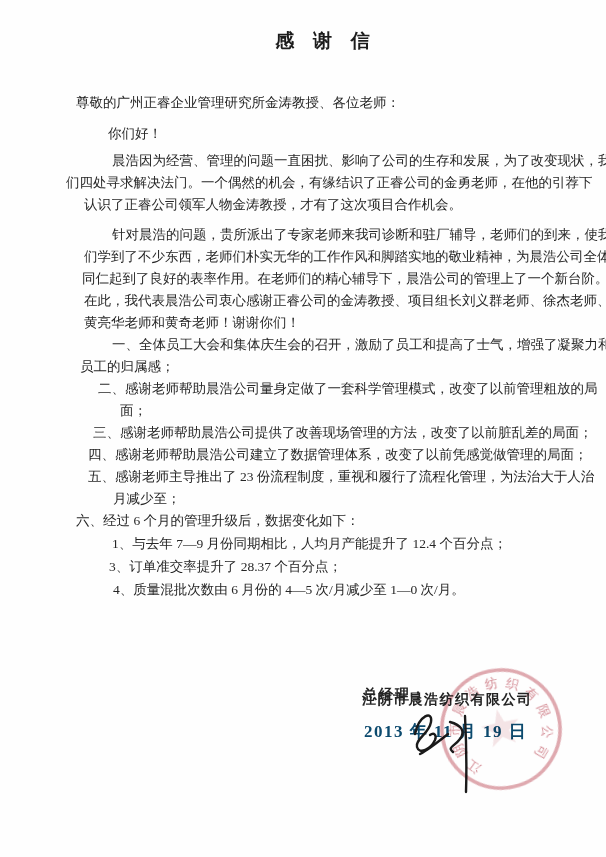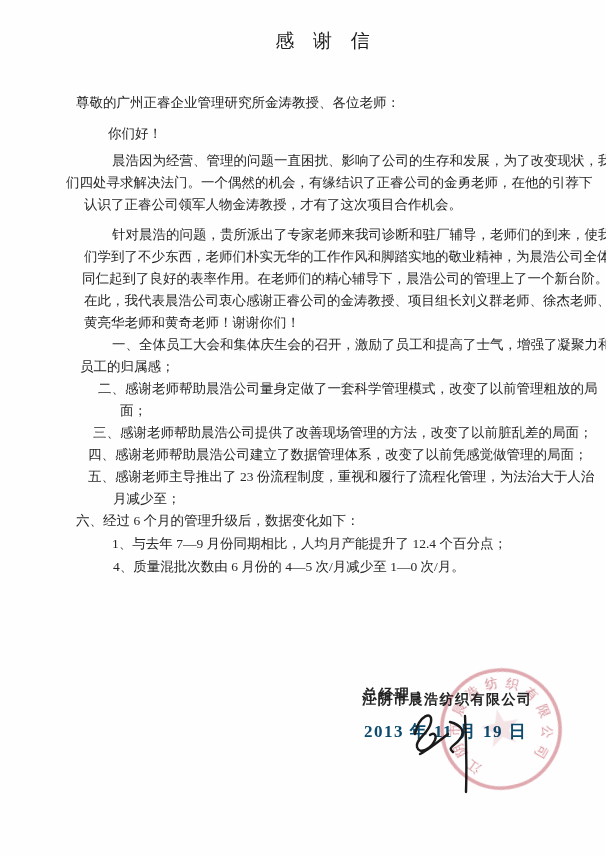--- a/index.html
+++ b/index.html
@@ -11,21 +11,21 @@
     box-sizing:border-box;
     padding:28px 28px 0 76px;
     font-family:"Liberation Serif","DejaVu Serif",serif;
     color:#222;
     overflow:hidden;
   }
   .title{
     height:26px;line-height:26px;
     width:500px;
     text-align:center;
-    font-size:19px;font-weight:400;
+    font-size:19px;font-weight:700;
     letter-spacing:7px;
     color:#1c1c1c;
   }
   .ln{
     height:22px;line-height:22px;
     font-size:13.5px;
     white-space:nowrap;
     color:#262626;
   }
   .salutation{margin-top:38px;}
@@ -83,20 +83,21 @@
   <div class="ln" style="margin-left:36px">一、全体员工大会和集体庆生会的召开，激励了员工和提高了士气，增强了凝聚力和</div>
   <div class="ln" style="margin-left:4px">员工的归属感；</div>
   <div class="ln" style="margin-left:22px">二、感谢老师帮助晨浩公司量身定做了一套科学管理模式，改变了以前管理粗放的局</div>
   <div class="ln" style="margin-left:44px">面；</div>
   <div class="ln" style="margin-left:17px">三、感谢老师帮助晨浩公司提供了改善现场管理的方法，改变了以前脏乱差的局面；</div>
   <div class="ln" style="margin-left:12px">四、感谢老师帮助晨浩公司建立了数据管理体系，改变了以前凭感觉做管理的局面；</div>
   <div class="ln" style="margin-left:12px">五、感谢老师主导推出了 23 份流程制度，重视和履行了流程化管理，为法治大于人治</div>
   <div class="ln" style="margin-left:37px">月减少至；</div>
   <div class="ln" style="">六、经过 6 个月的管理升级后，数据变化如下：</div>
   <div class="ln" style="margin-top:1px;margin-left:36px">1、与去年 7—9 月份同期相比，人均月产能提升了 12.4 个百分点；</div>
+  <div class="ln" style="margin-top:1px;margin-left:33px">3、订单准交率提升了 28.37 个百分点；</div>
   <div class="ln" style="margin-top:1px;margin-left:37px">4、质量混批次数由 6 月份的 4—5 次/月减少至 1—0 次/月。</div>
 
   <div class="closing">
     <div class="company-line">江阴市晨浩纺织有限公司</div>
     <div class="manager-line">总经理：</div>
     <div class="date-line">2013 年 11 月 19 日</div>
   </div>
 
   <svg class="signature" viewBox="0 0 70 95">
     <g fill="none" stroke="#1a1a1a" stroke-width="2.4" stroke-linecap="round">

